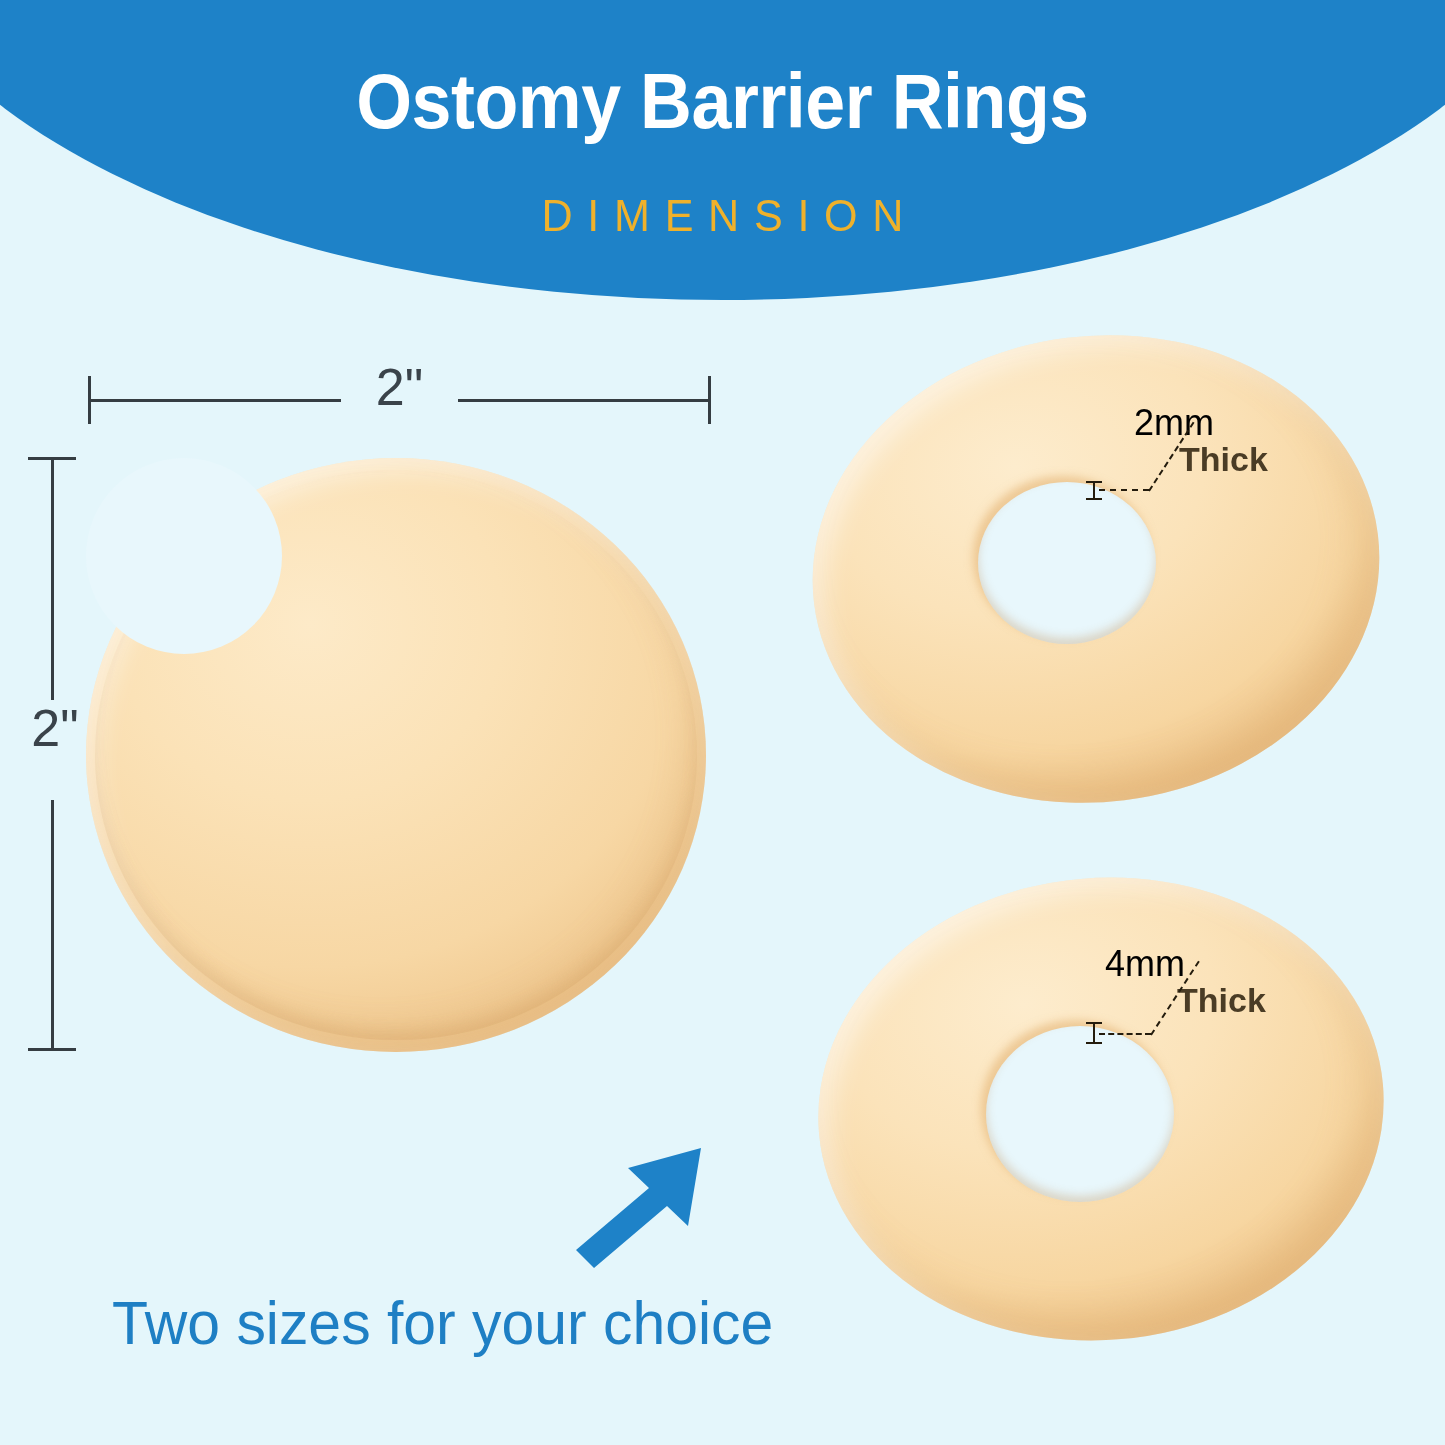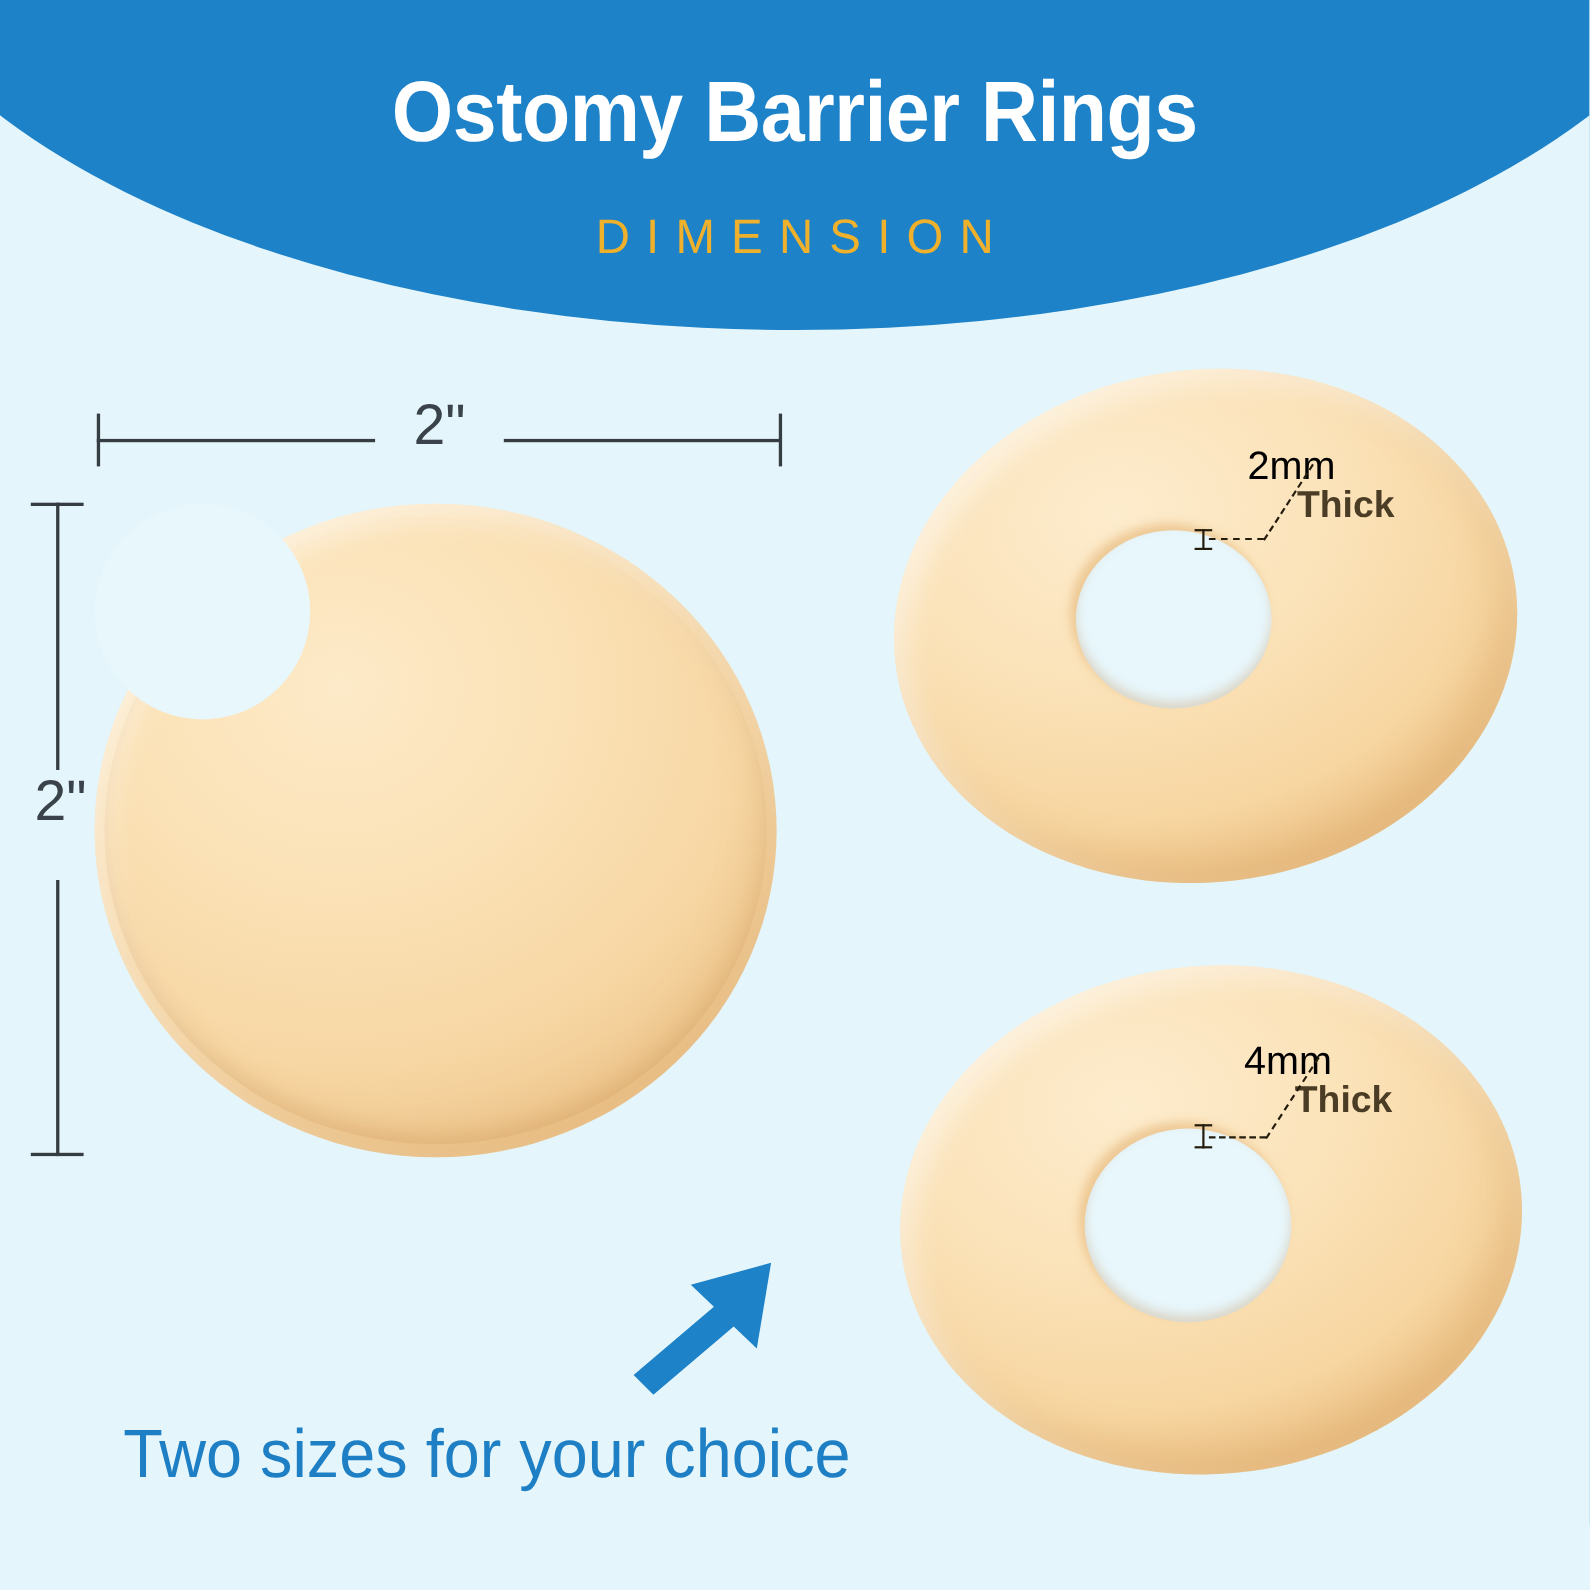--- a/index.html
+++ b/index.html
@@ -201,21 +201,21 @@
   
   #callout-2mm .value      { left: 1134px; top: 405px; }
   #callout-2mm .thick      { left: 1179px; top: 442px; }
   #callout-2mm .ibeam-stem { left: 1093px; top: 481px; height: 19px; }
   #callout-2mm .ibeam-cap-t{ left: 1086px; top: 481px; }
   #callout-2mm .ibeam-cap-b{ left: 1086px; top: 498px; }
   #callout-2mm .lead-h     { left: 1099px; top: 489px; width: 50px; }
   #callout-2mm .lead-d     { left: 1149px; top: 490px; width: 82px; transform: rotate(-57deg); }
 
   
-  #callout-4mm .value      { left: 1131px; top: 946px; }
+  #callout-4mm .value      { left: 1105px; top: 946px; }
   #callout-4mm .thick      { left: 1177px; top: 983px; }
   #callout-4mm .ibeam-stem { left: 1093px; top: 1022px; height: 22px; }
   #callout-4mm .ibeam-cap-t{ left: 1086px; top: 1022px; }
   #callout-4mm .ibeam-cap-b{ left: 1086px; top: 1042px; }
   #callout-4mm .lead-h     { left: 1099px; top: 1033px; width: 52px; }
   #callout-4mm .lead-d     { left: 1151px; top: 1034px; width: 88px; transform: rotate(-57deg); }
 
   
   #arrow-up-right {
     position: absolute;

